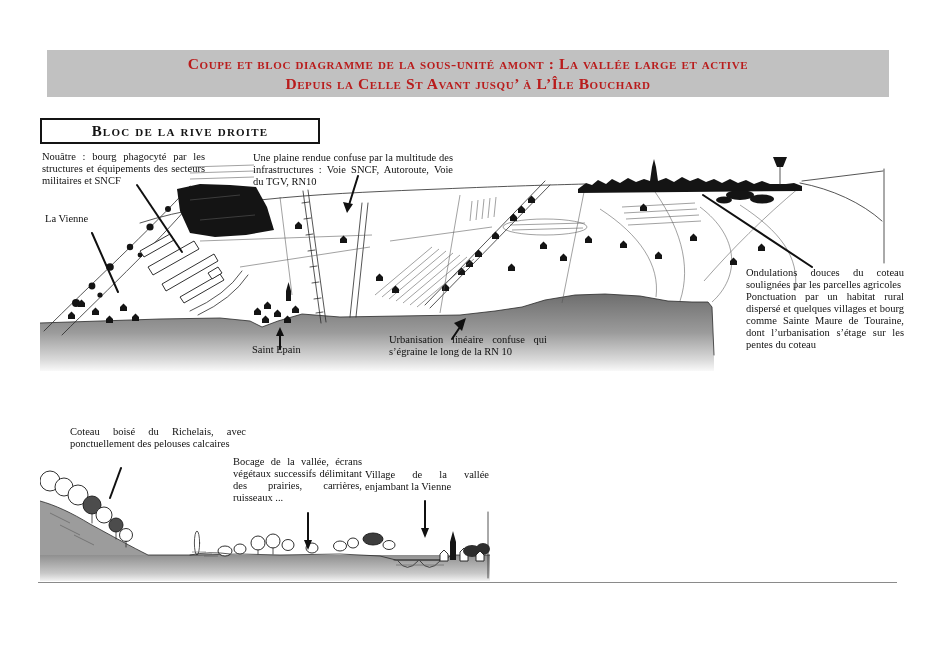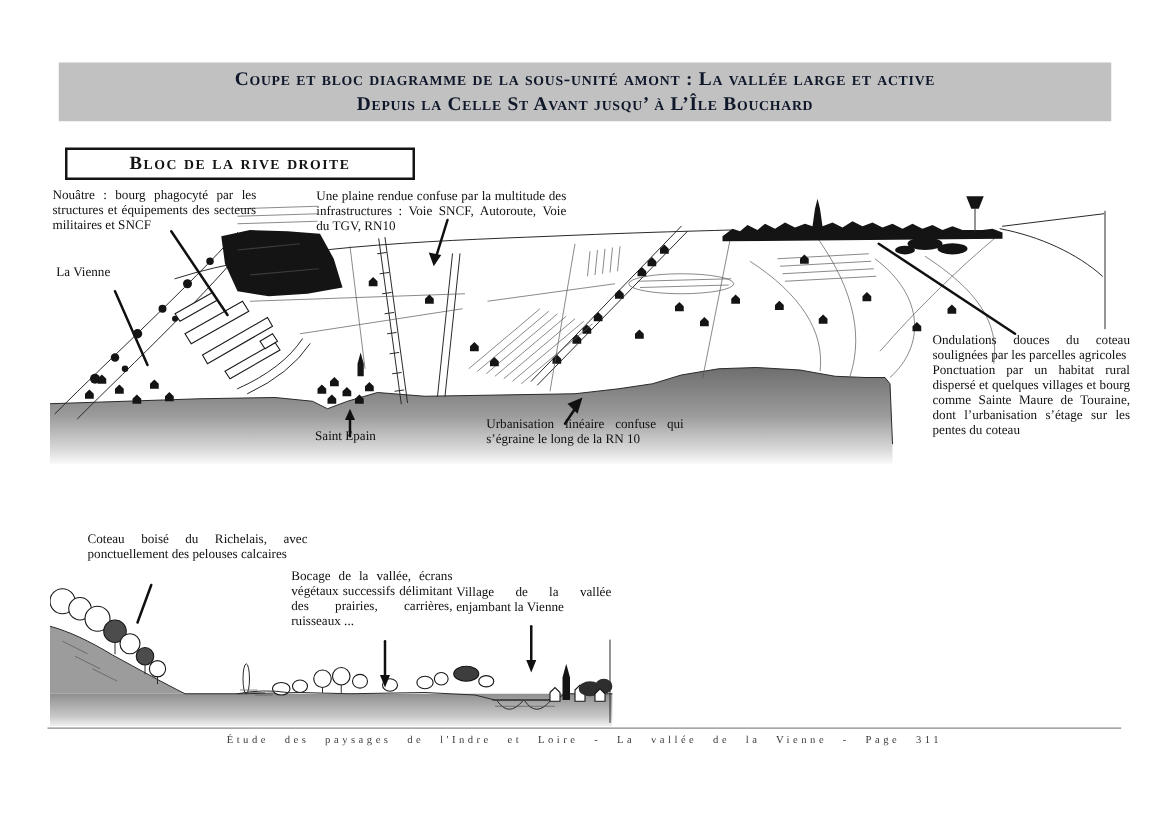--- a/index.html
+++ b/index.html
@@ -1,28 +1,28 @@
 <!DOCTYPE html>
 <html lang="fr"><head>
 <meta charset="utf-8">
 <style>
   html,body{margin:0;padding:0;background:#fff;}
   .page{position:relative;width:935px;height:652px;background:#ffffff;overflow:hidden;
         font-family:"Liberation Serif", serif;color:#1a1a1a;}
   
   .banner{position:absolute;left:47px;top:50px;width:842px;height:47px;background:#c1c1c1;
           text-align:center;}
-  .banner .l1,.banner .l2{font-variant:small-caps;font-weight:bold;color:#0f172a;
+  .banner .l1,.banner .l2{font-variant:small-caps;font-weight:bold;color:#b91c1c;
           font-size:15.5px;line-height:20px;letter-spacing:0.6px;}
   .banner .l1{padding-top:4px;}
   
   .titlebox{position:absolute;background:#fff;border:2px solid #141414;text-align:center;
             font-variant:small-caps;font-weight:bold;font-size:15px;letter-spacing:1.2px;
             color:#141414;}
-  .titlebox.b1{left:52px;top:118px;width:276px;height:22px;line-height:22px;}
+  .titlebox.b1{left:40px;top:118px;width:276px;height:22px;line-height:22px;}
   .titlebox.b2{left:40px;top:397px;width:271px;height:22px;line-height:22px;}
   
   .ann{position:absolute;font-size:10.5px;line-height:1.14;color:#111;z-index:5;}
   .just{text-align:justify;text-align-last:left;}
   .a-nouatre{left:42px;top:151px;width:163px;}
   .a-vienne{left:45px;top:213px;width:80px;}
   .a-plaine{left:253px;top:152px;width:200px;font-family:Liberation Serif, serif;}
   .a-stepain{left:252px;top:344px;width:70px;}
   .a-urba{left:389px;top:334px;width:158px;}
   .a-ondul{left:746px;top:267px;width:158px;}
@@ -286,15 +286,14 @@
       <path class="annln" d="M385,36 L385,66"></path>
       <polygon class="arr" points="385,73 381,63 389,63"></polygon>
     </g>
   </svg>
 
   <div class="ann just a-coteau">Coteau boisé du Richelais, avec ponctuellement des pelouses calcaires</div>
   <div class="ann just a-bocage">Bocage de la vallée, écrans végétaux successifs délimitant des prairies, carrières, ruisseaux ...</div>
   <div class="ann just a-village">Village de la vallée enjambant la Vienne</div>
 
   <div class="footer-rule"></div>
-  <div class="footer-text">Étude des paysages de l'Indre et Loire - La vallée de la Vienne - Page 311</div>
 
 </div>
 
 </body></html>

